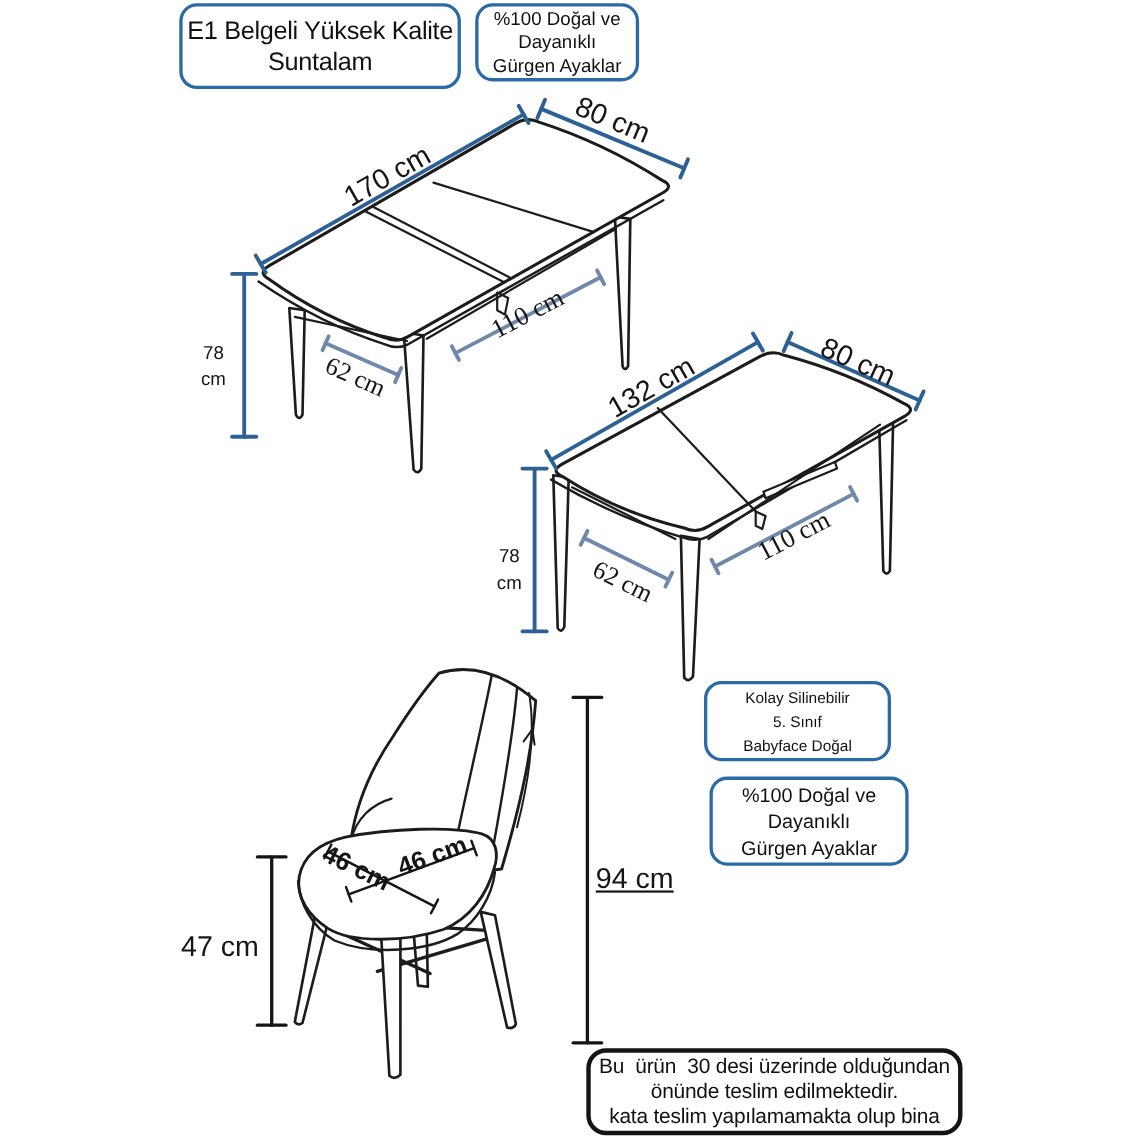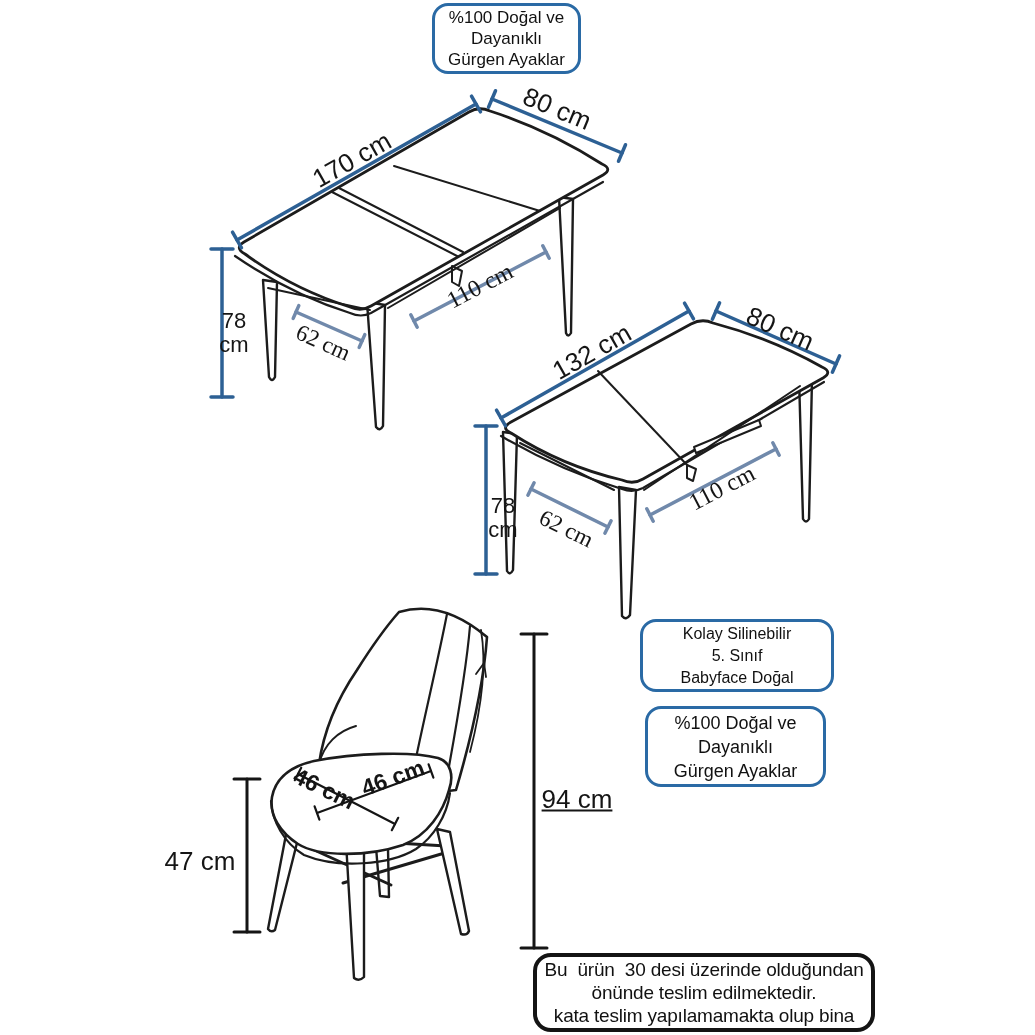--- a/index.html
+++ b/index.html
@@ -9,31 +9,31 @@
   }
   #lineart{position:absolute;left:0;top:0;}
   .info-box{
     position:absolute;background:#fff;border:3.5px solid #2a6aa5;border-radius:16px;
     display:flex;flex-direction:column;justify-content:center;align-items:center;
     text-align:center;color:#111;box-sizing:border-box;
   }
   .info-box .box-line{white-space:pre;}
   #box-material{left:163px;top:3px;width:256px;height:78px;font-size:23px;line-height:29px;letter-spacing:-0.3px;}
   #box-legs-top{left:432px;top:3px;width:149px;height:71px;font-size:17px;line-height:21px;}
-  #box-fabric{left:640px;top:619px;width:194px;height:73px;font-size:16px;line-height:22px;align-items:center;}
+  #box-fabric{left:640px;top:619px;width:170px;height:73px;font-size:14px;line-height:22px;align-items:center;}
   #box-legs-bottom{left:645px;top:706px;width:181px;height:81px;font-size:18px;line-height:24px;}
   #box-delivery{left:533px;top:953px;width:342px;height:79px;border:4px solid #141414;border-radius:18px;
                 font-size:19px;line-height:23px;letter-spacing:-0.2px;}
   .dim-label{
     position:absolute;color:#151515;white-space:nowrap;transform-origin:center;
     font-size:26px;
   }
   .dim-label.serif{font-family:"Liberation Serif",serif;font-size:23px;}
   .dim-label.small{font-size:23px;font-weight:600;}
-  .dim-label.stack{text-align:center;line-height:24px;font-size:22px;margin-left:40px;}
+  .dim-label.stack{text-align:center;line-height:24px;font-size:17px;}
 </style>
 </head>
 <body>
 
 <div id="canvas">
 
   <svg id="lineart" width="1035" height="1035" viewBox="0 0 1035 1035">
 
     <g fill="none" stroke="#1c1c1c" stroke-width="2.4" stroke-linecap="round" stroke-linejoin="round">
       <path d="M 263 280 L 277 282 L 275 377 Q 272 383 269 377 Z" fill="#fff"></path>
@@ -131,20 +131,24 @@
         <line x1="247" y1="779" x2="247" y2="932"></line>
         <line x1="234" y1="779" x2="260" y2="779"></line>
         <line x1="234" y1="932" x2="260" y2="932"></line>
         <line x1="534" y1="634" x2="534" y2="948"></line>
         <line x1="521" y1="634" x2="547" y2="634"></line>
         <line x1="521" y1="948" x2="547" y2="948"></line>
       </g>
     </g>
   </svg>
 
+  <div class="info-box" id="box-material">
+    <div class="box-line">E1 Belgeli Yüksek Kalite</div>
+    <div class="box-line">Suntalam</div>
+  </div>
 
   <div class="info-box" id="box-legs-top">
     <div class="box-line">%100 Doğal ve</div>
     <div class="box-line">Dayanıklı</div>
     <div class="box-line">Gürgen Ayaklar</div>
   </div>
 
   <div class="info-box" id="box-fabric">
     <div class="box-line">Kolay Silinebilir</div>
     <div class="box-line">5. Sınıf</div>

